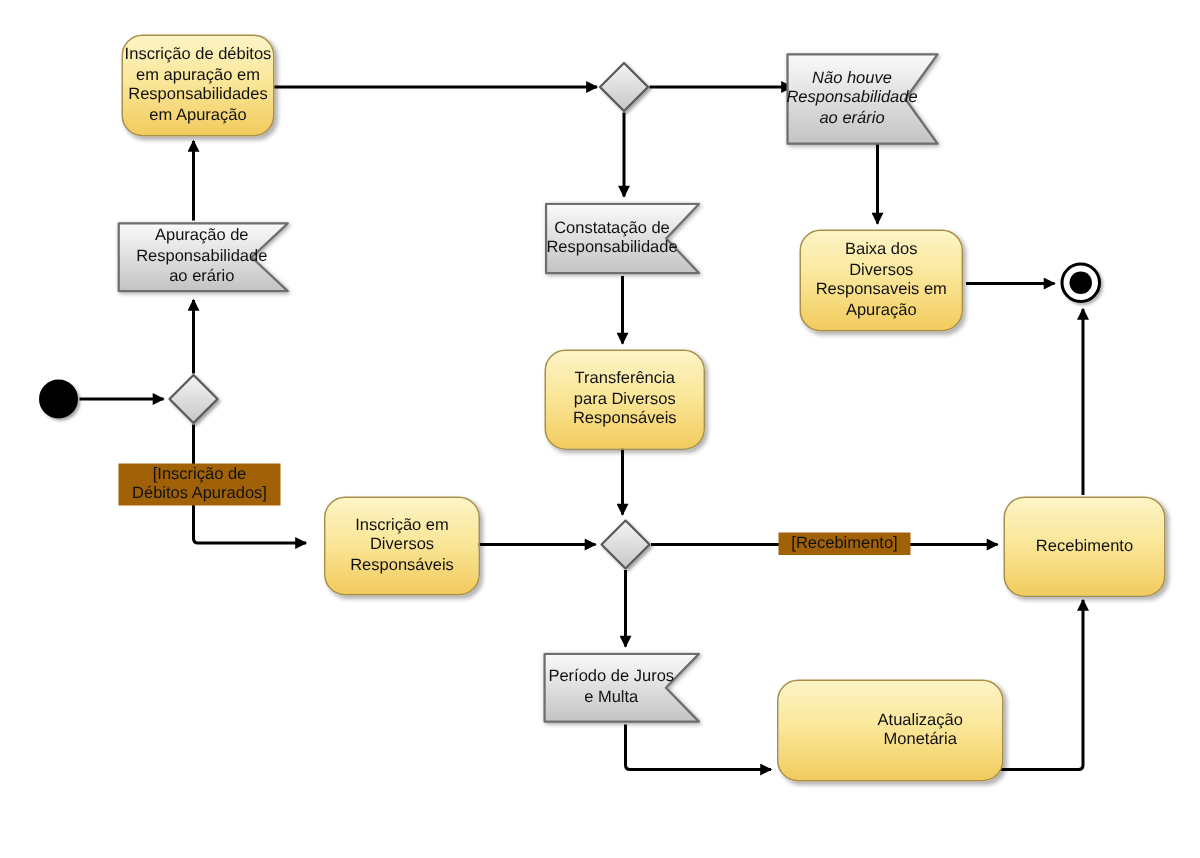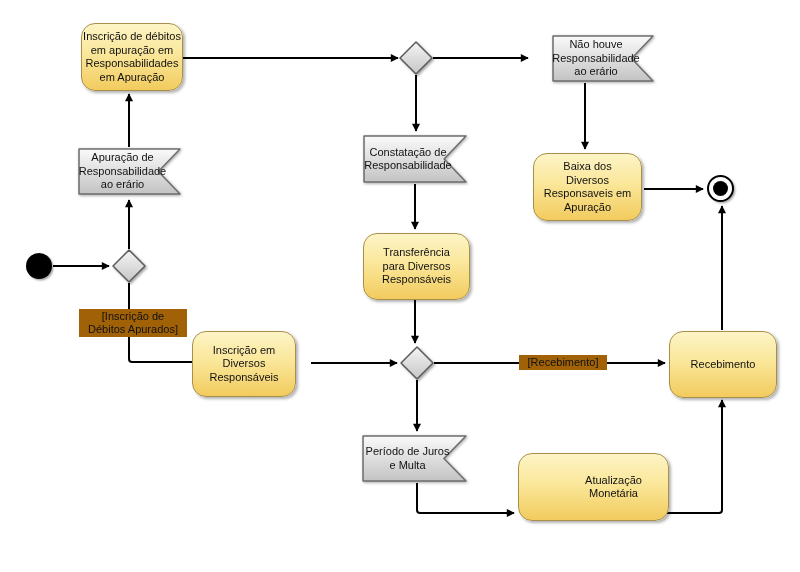--- a/index.html
+++ b/index.html
@@ -100,42 +100,42 @@
     <span class="nodelabel">Baixa dos
 Diversos
 Responsaveis em
 Apuração</span>
   </div>
   <div class="node activity" style="left:363px;top:233px;width:105px;height:65px;">
     <span class="nodelabel">Transferência
 para Diversos
 Responsáveis</span>
   </div>
-  <div class="node activity" style="left:192px;top:331px;width:102px;height:64px;">
+  <div class="node activity" style="left:216px;top:331px;width:102px;height:64px;">
     <span class="nodelabel">Inscrição em
 Diversos
 Responsáveis</span>
   </div>
   <div class="node activity" style="left:669px;top:331px;width:106px;height:65px;text-align:right;">
     <span class="nodelabel">Recebimento</span>
   </div>
   <div class="node activity" style="left:518px;top:453px;width:109px;height:66px;padding-left:40px;">
     <span class="nodelabel">Atualização
 Monetária</span>
   </div>
 
-  <div class="node signal" style="left:78px;top:148px;width:103px;height:47px;">
+  <div class="node signal" style="left:78px;top:148px;width:103px;height:47px;padding-left:12px;">
     <svg class="shape" viewBox="0 0 100 100" preserveAspectRatio="none">
       <polygon points="1,2 99,2 78,50 99,98 1,98" fill="url(#gSignal)" stroke="#6E6E6E" stroke-width="1.5" vector-effect="non-scaling-stroke" stroke-linejoin="round"></polygon>
     </svg>
     <span class="nodelabel">Apuração de
 Responsabilidade
 ao erário</span>
   </div>
-  <div class="node signal" style="left:552px;top:35px;width:102px;height:47px;">
+  <div class="node signal" style="left:524px;top:35px;width:102px;height:62px;font-style:italic;">
     <svg class="shape" viewBox="0 0 100 100" preserveAspectRatio="none">
       <polygon points="1,2 99,2 78,50 99,98 1,98" fill="url(#gSignal)" stroke="#6E6E6E" stroke-width="1.5" vector-effect="non-scaling-stroke" stroke-linejoin="round"></polygon>
     </svg>
     <span class="nodelabel">Não houve
 Responsabilidade
 ao erário</span>
   </div>
   <div class="node signal" style="left:363px;top:135px;width:104px;height:48px;">
     <svg class="shape" viewBox="0 0 100 100" preserveAspectRatio="none">
       <polygon points="1,2 99,2 78,50 99,98 1,98" fill="url(#gSignal)" stroke="#6E6E6E" stroke-width="1.5" vector-effect="non-scaling-stroke" stroke-linejoin="round"></polygon>

